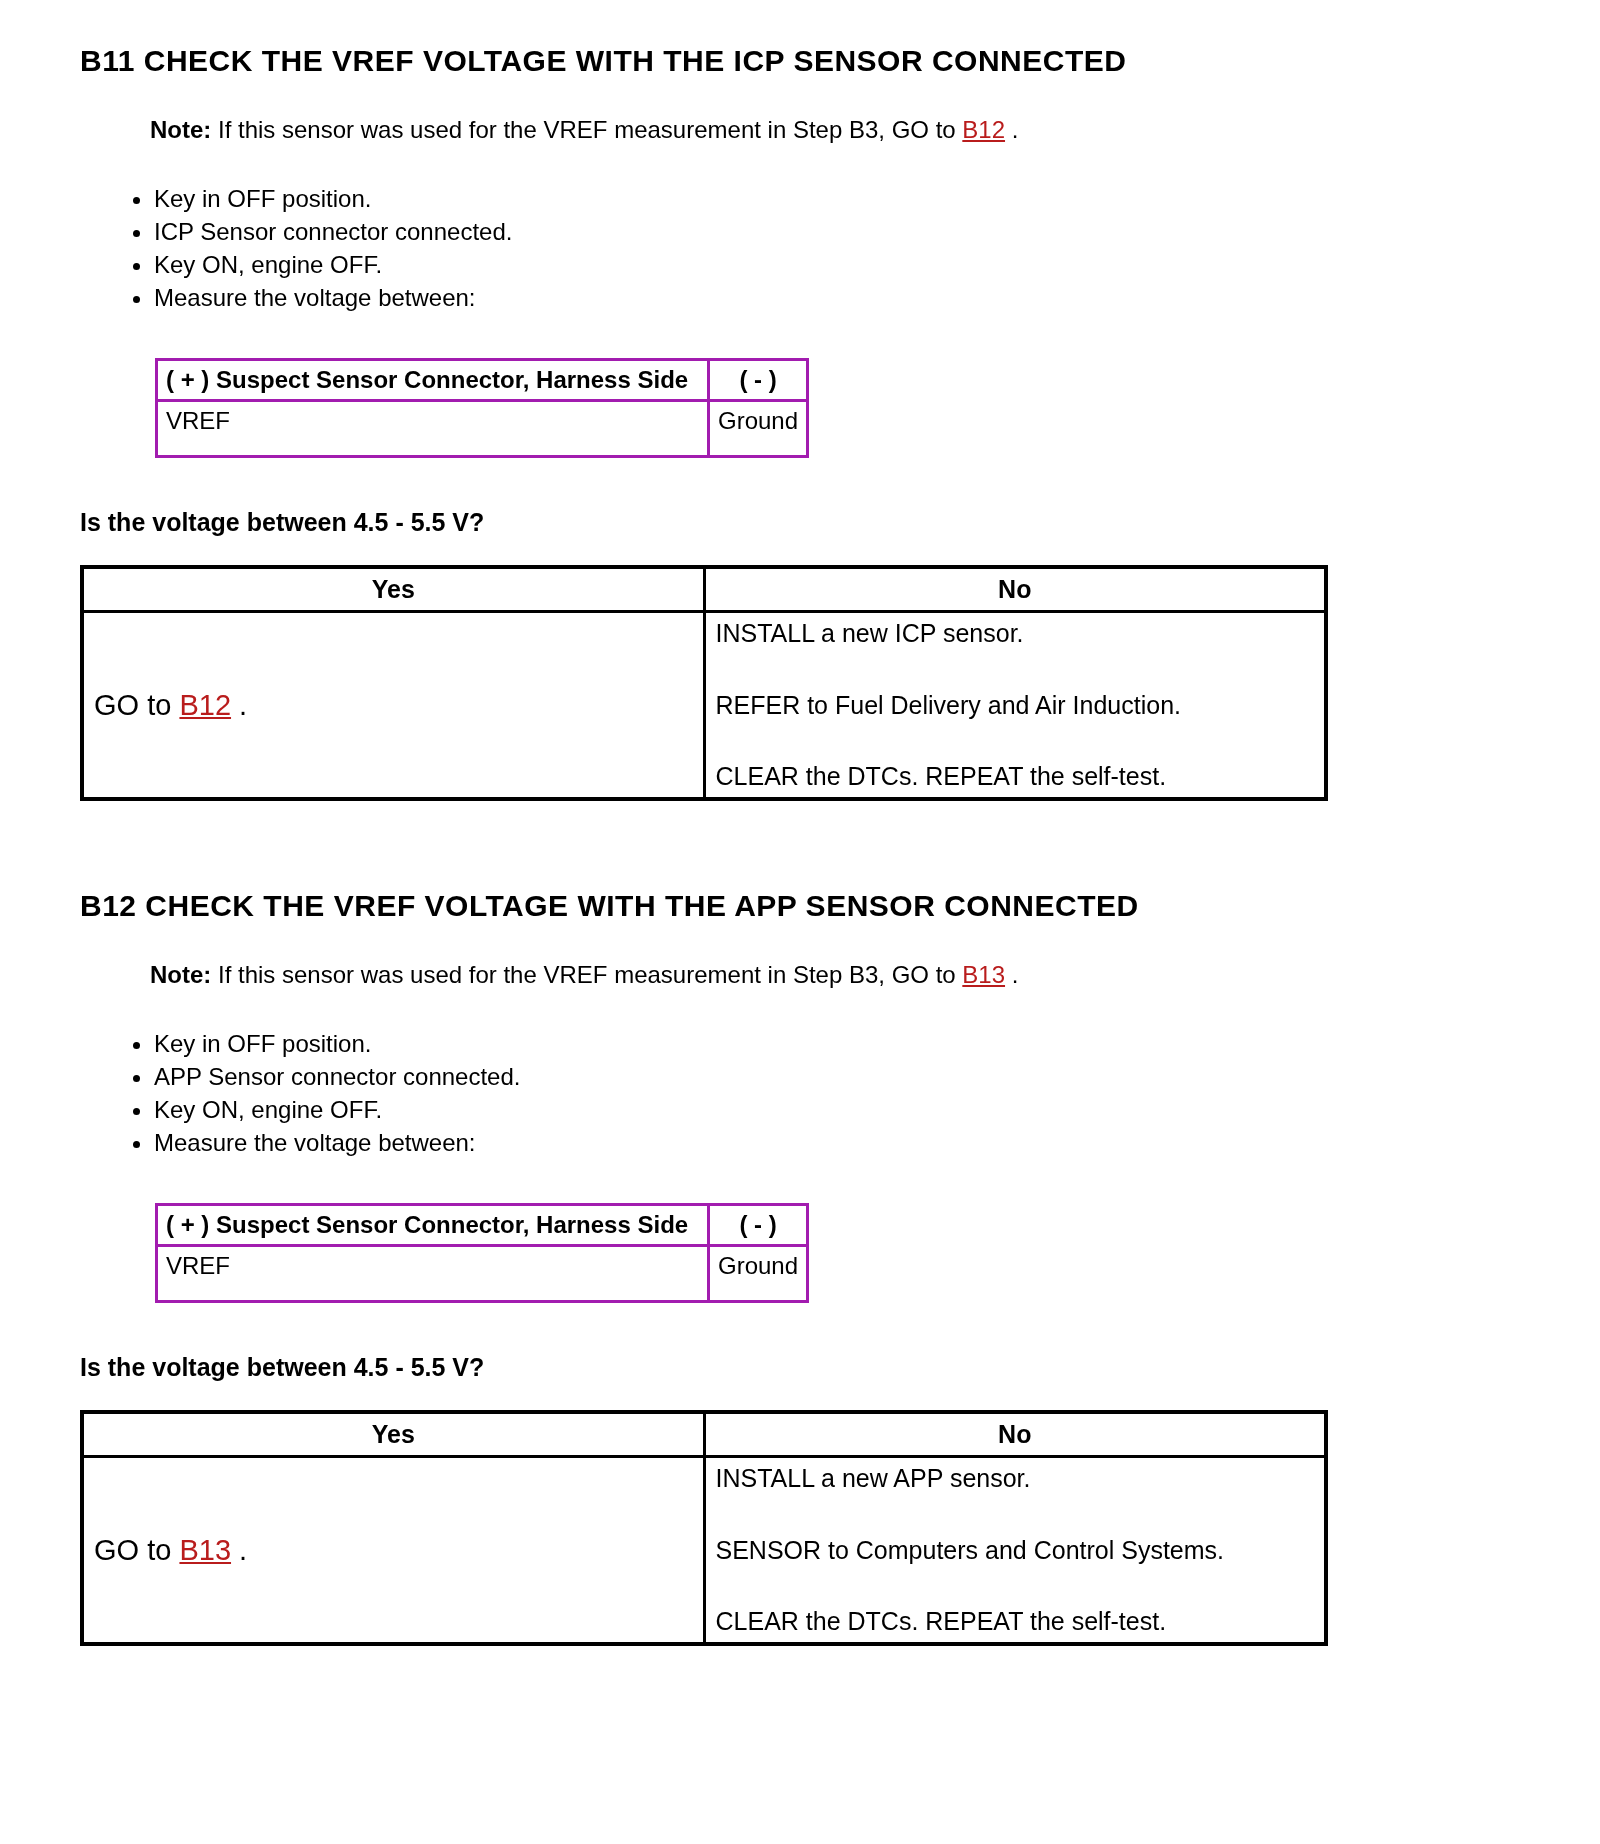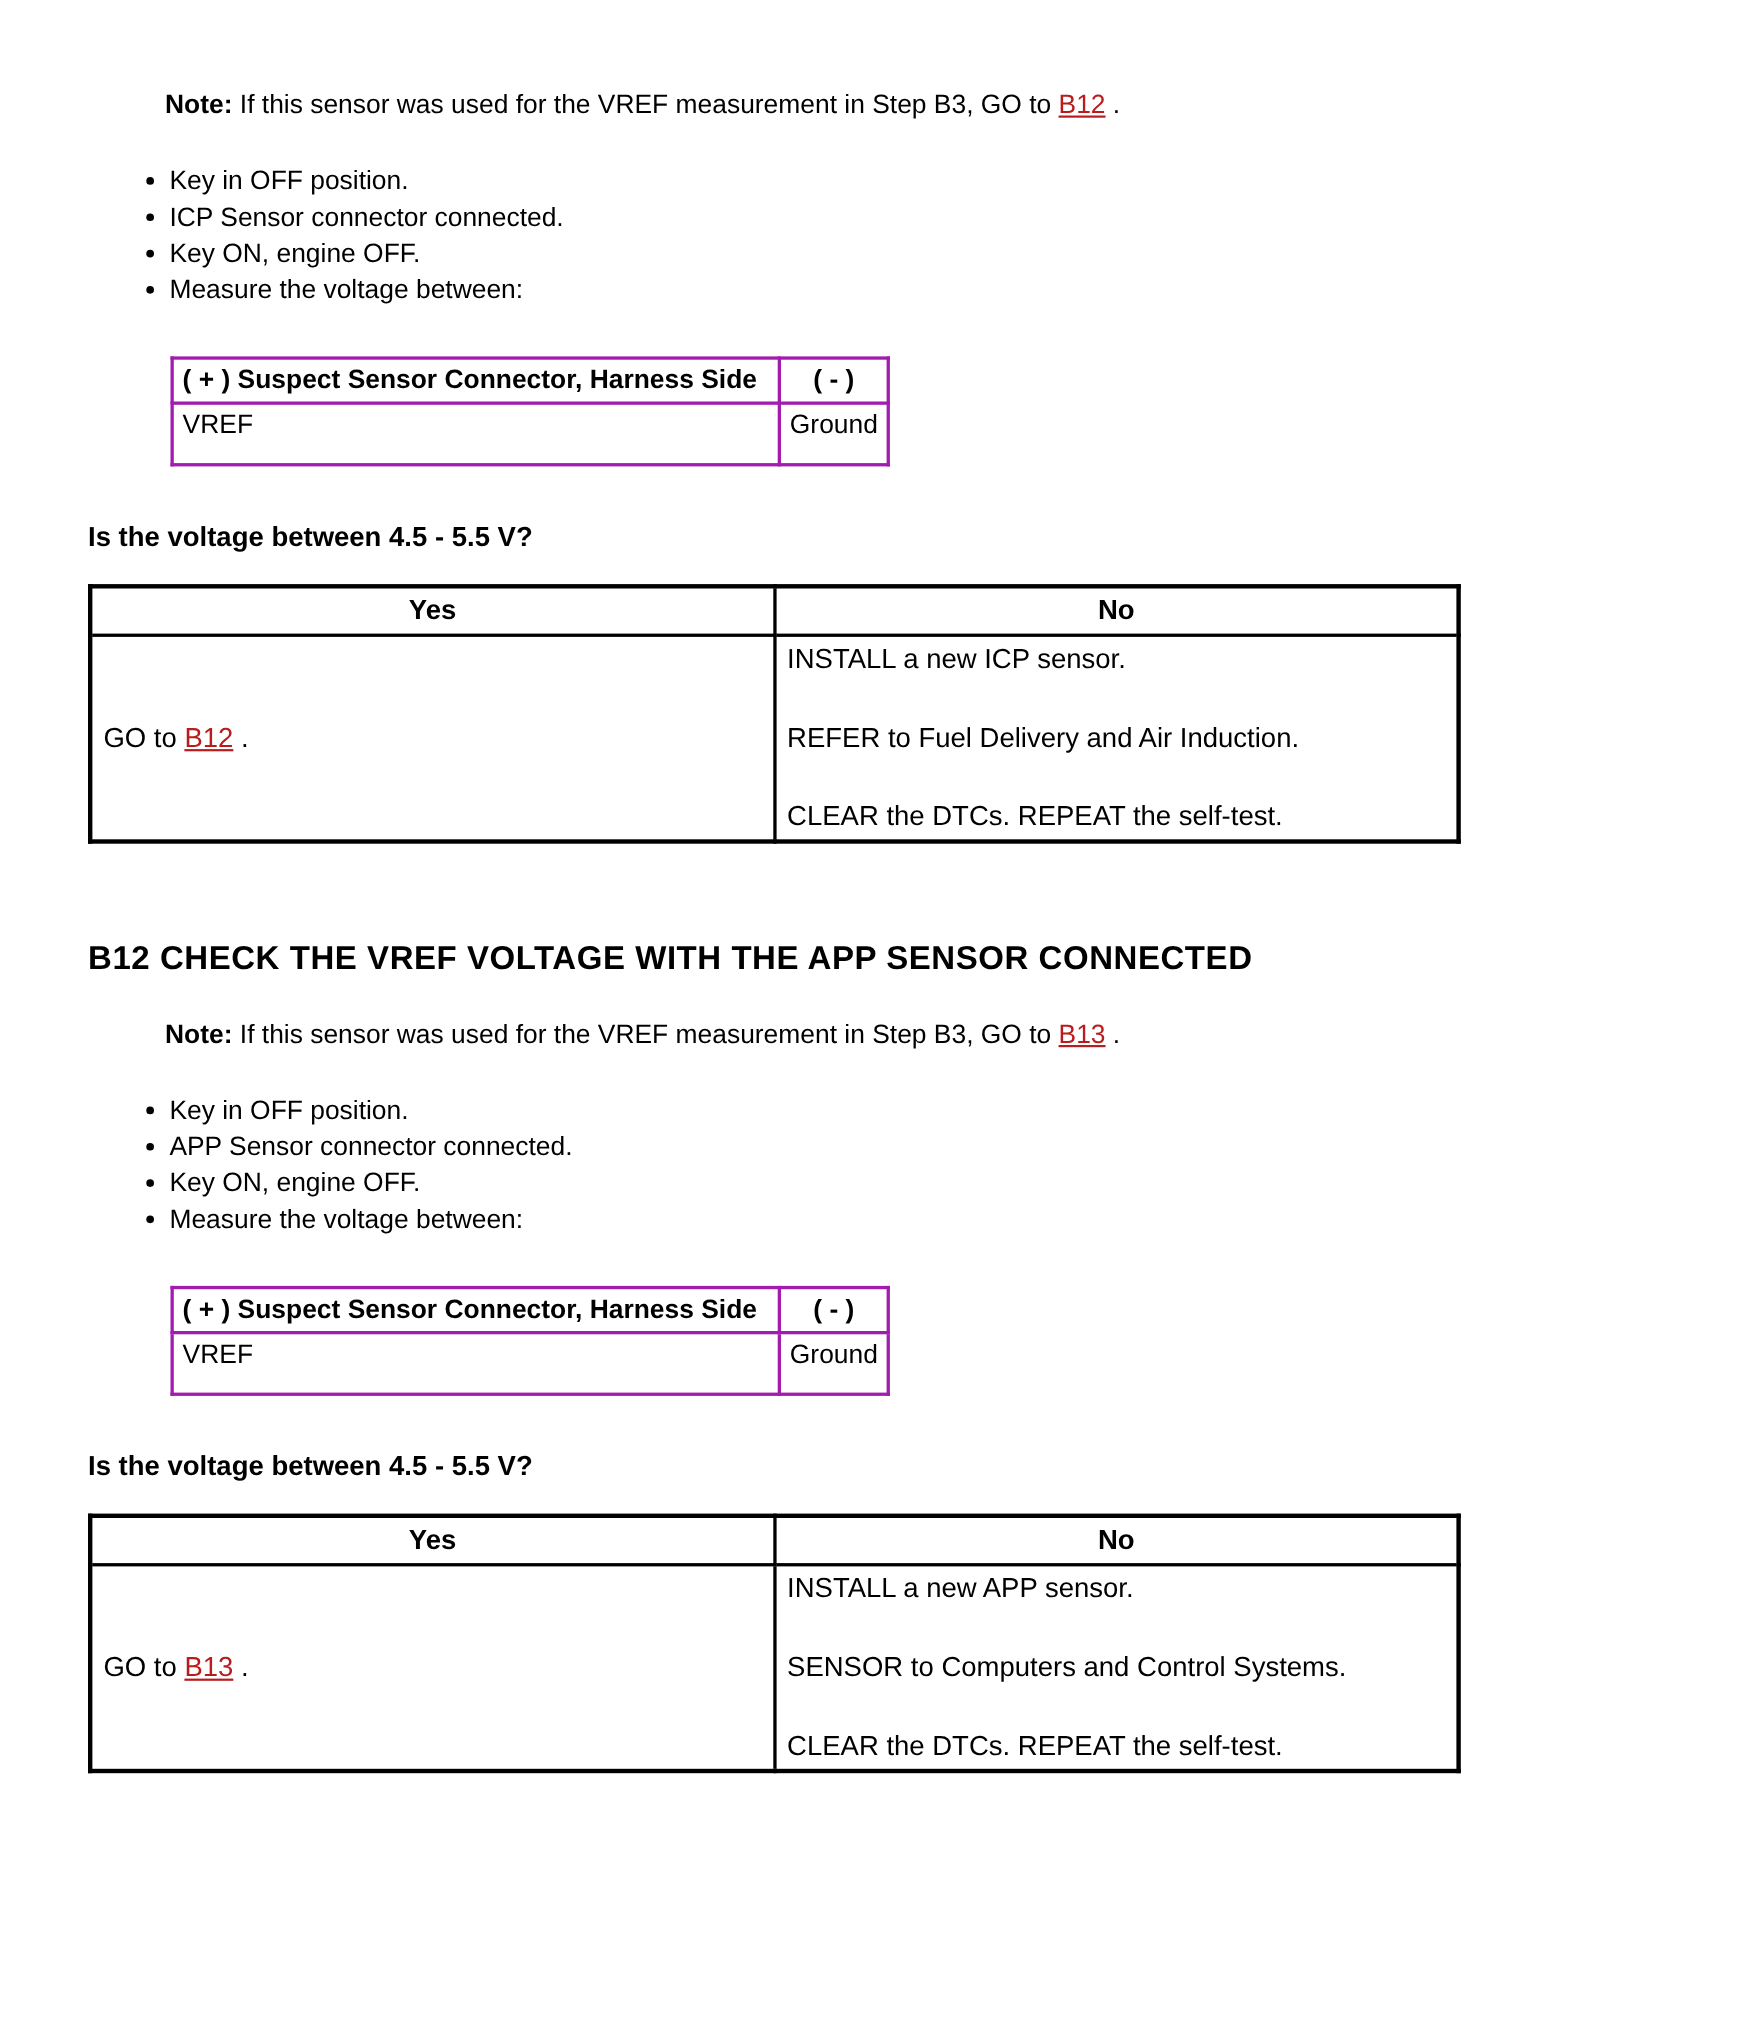--- a/index.html
+++ b/index.html
@@ -78,26 +78,27 @@
   }
   .decision-table td.no-cell {
     vertical-align: top;
   }
   .no-cell-inner {
     min-height: 172px;
     display: flex;
     flex-direction: column;
     justify-content: space-between;
   }
-  .yes-cell-text { font-size: 25px; margin-top: 44px; }
+  .yes-cell-text { font-size: 29px; margin-top: 44px; }
 </style>
 </head>
 <body>
 
 <div class="section">
+  <h2 class="section-heading">B11 CHECK THE VREF VOLTAGE WITH THE ICP SENSOR CONNECTED</h2>
 
   <p class="note">
     <span class="note-label">Note:</span><span> If this sensor was used for the VREF measurement in Step B3, GO to </span><span class="doc-link">B12</span><span> .</span>
   </p>
 
   <ul class="bullets">
     <li>Key in OFF position.</li>
     <li>ICP Sensor connector connected.</li>
     <li>Key ON, engine OFF.</li>
     <li>Measure the voltage between:</li>

